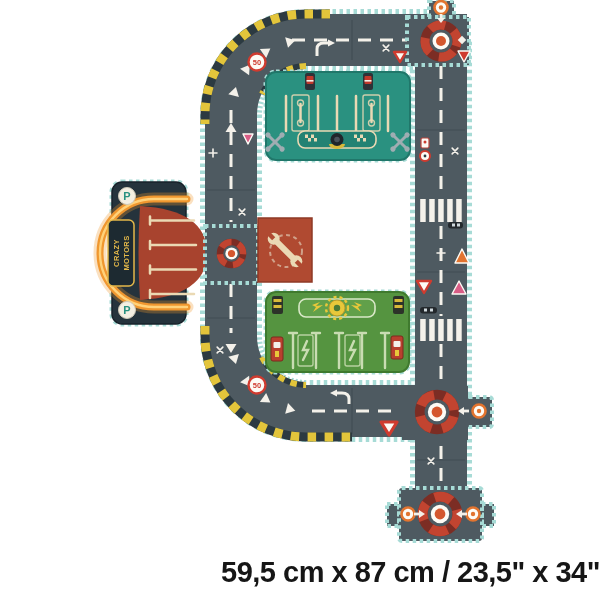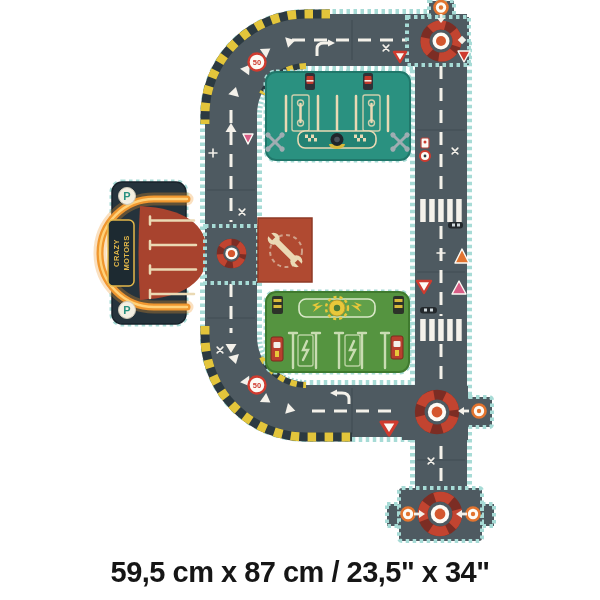--- a/index.html
+++ b/index.html
@@ -3,21 +3,21 @@
 <meta charset="utf-8">
 <style>
   html,body{margin:0;padding:0;background:#fff;}
   .stage{
     width:600px;height:600px;position:relative;margin:0 auto;
     background:var(--background,#fff);overflow:hidden;
     font-family:"Liberation Sans",sans-serif;
   }
   .stage svg{position:absolute;left:0;top:0;}
   .caption{
-    position:absolute;left:0;top:556px;width:600px;text-align:center;
+    position:absolute;left:0;top:556px;width:600px;text-align:right;
     font-family:"Liberation Sans",sans-serif;font-weight:bold;
     font-size:29px;letter-spacing:-0.5px;color:var(--caption_text,#161616);
   }
   
   .edge-dash{fill:none;stroke:var(--road_edge);stroke-width:62;stroke-dasharray:3.5 3.5;}
   .road-stroke{fill:none;stroke:var(--road);stroke-width:52;stroke-linejoin:miter;}
   .piece{fill:var(--road);stroke:var(--road_edge);stroke-width:4;stroke-dasharray:3.5 3.5;}
   .piece-plain{fill:var(--road);}
   .seam{fill:none;stroke:var(--seam);stroke-width:1.2;opacity:.55;}
   .cl{fill:none;stroke:var(--marking);stroke-width:3;stroke-dasharray:13 9;}

